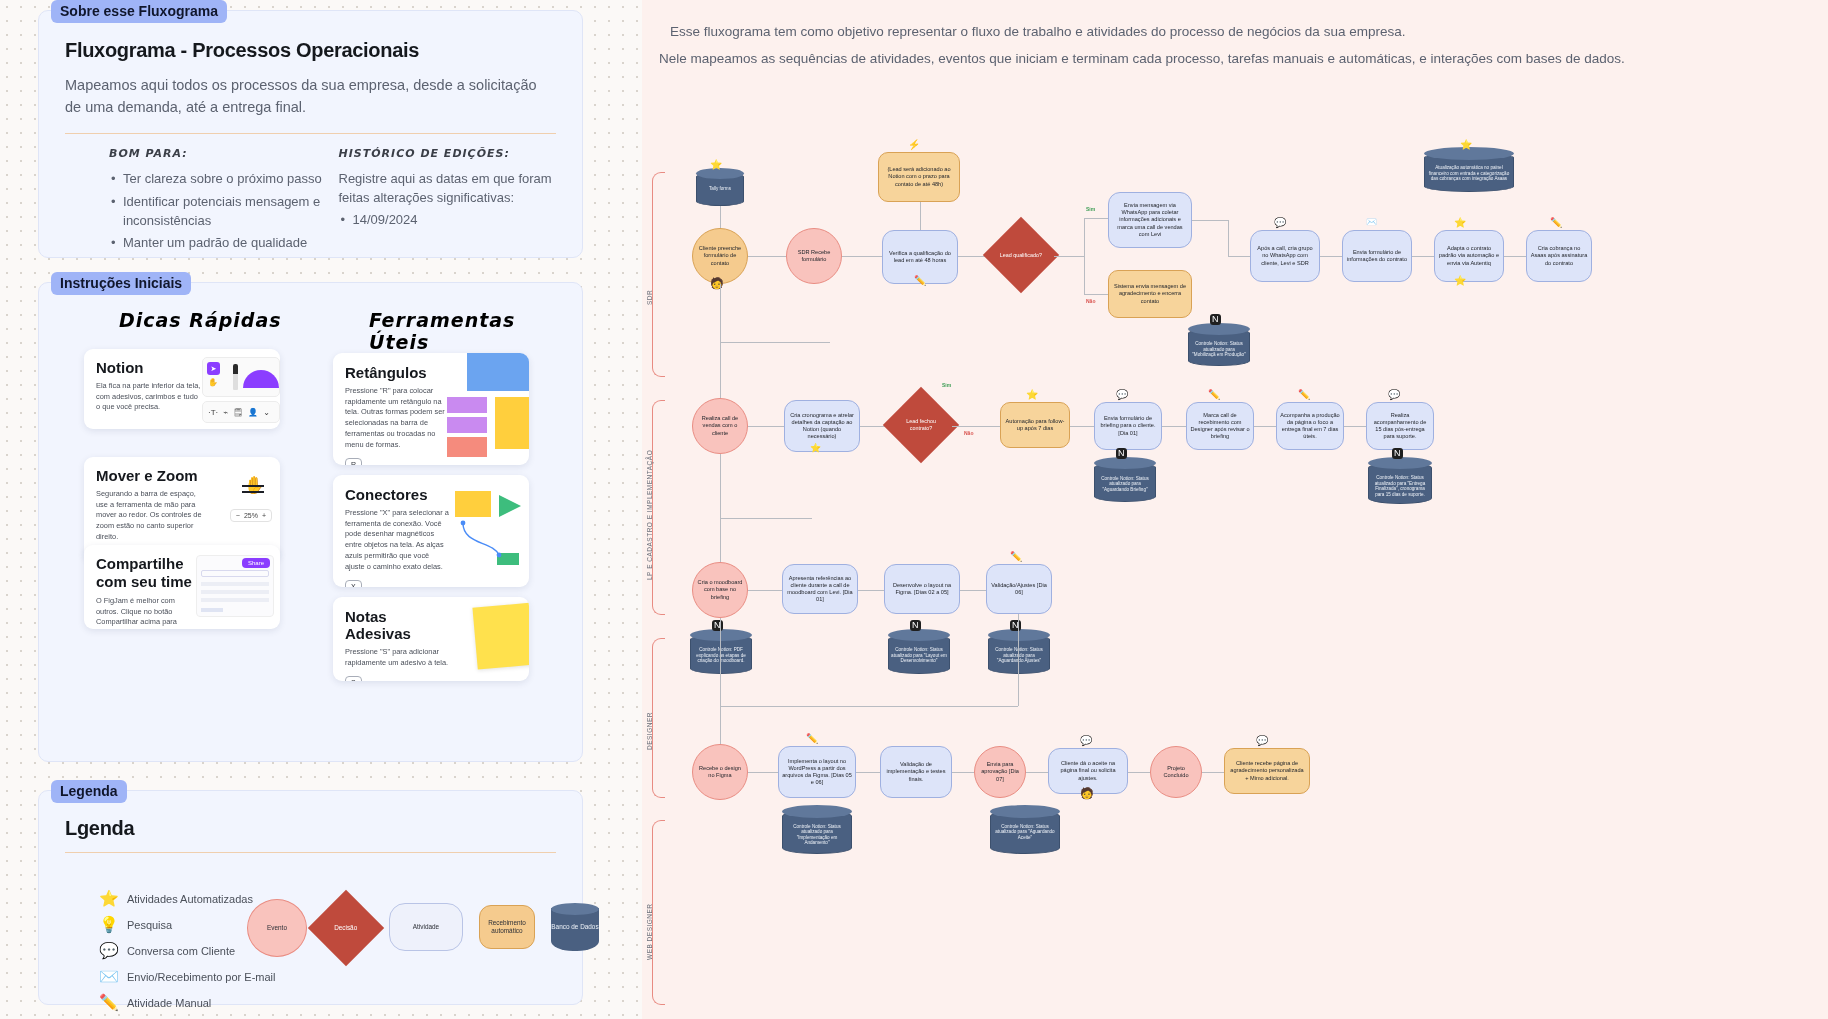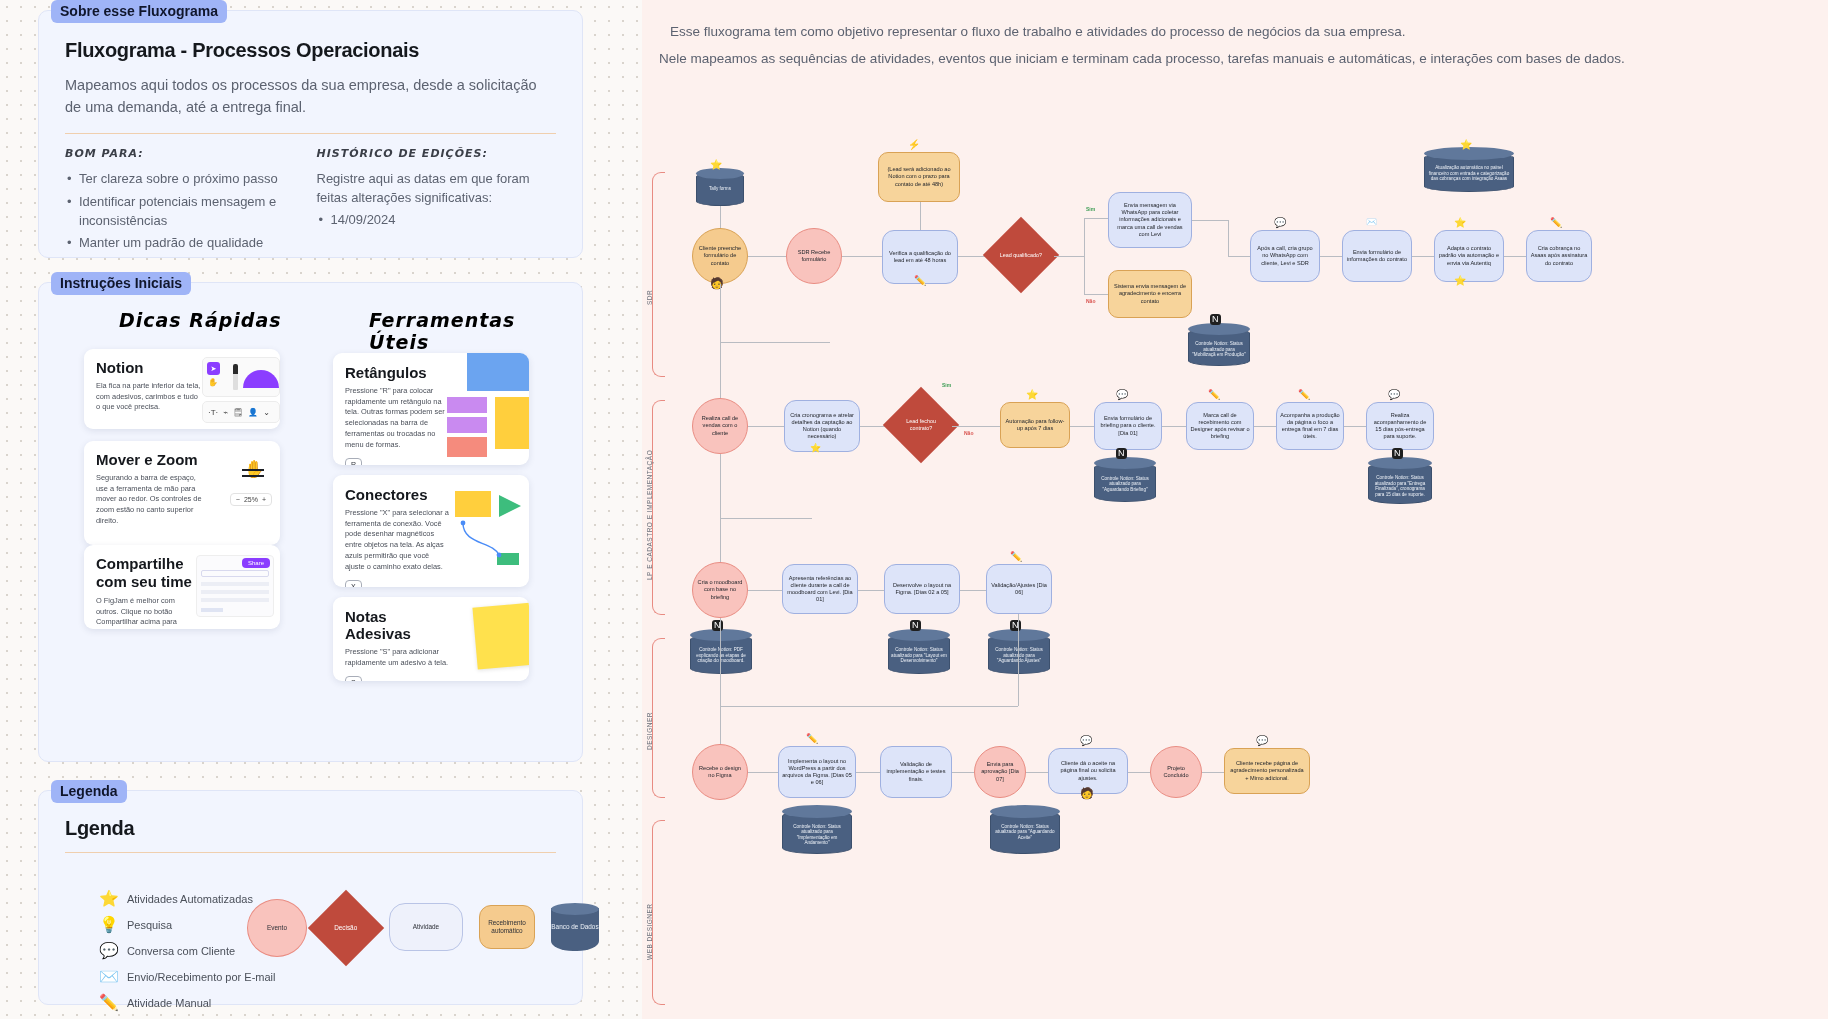--- a/index.html
+++ b/index.html
@@ -38,21 +38,21 @@
     font-size: 20px; font-weight: 700; color: #15181d;
     letter-spacing: -0.3px;
   }
   p.lead { font-size: 14.5px; color: #5c6270; line-height: 1.55; }
   hr.sep { border: none; border-top: 1.5px solid #f0cfae; margin: 14px 0 13px; }
   .hand {
     font-family: "DejaVu Sans", sans-serif;
     font-style: italic; font-weight: 700;
     letter-spacing: 1px;
   }
-  .cols { display: flex; gap: 12px; }
+  .cols { display: flex; gap: 12px; margin-left: 44px; }
   .col { flex: 1; }
   .coltitle {
     font-size: 11px; color: #3b3f48; margin-bottom: 10px;
   }
   ul.bul { list-style: none; }
   ul.bul li {
     position: relative; padding-left: 14px; margin-bottom: 4px;
     font-size: 13px; color: #5c6270; line-height: 1.45;
   }
   ul.bul li::before {
@@ -173,21 +173,21 @@
     </div>
     <div style="position:absolute; right:0; top:52px; width:78px; height:22px; background:#fafafa; border:1px solid #ececec; border-radius:5px; display:flex; align-items:center; gap:5px; padding-left:5px; font-size:8px; color:#3c3c3c;">
       <span>·T·</span>
       <span>⌁</span>
       <span>🗒</span>
       <span>👤</span>
       <span>⌄</span>
     </div>
   </div>
 
-  <div class="tipcard" style="left:45px; top:158px; width:196px; height:104px;">
+  <div class="tipcard" style="left:45px; top:174px; width:196px; height:104px;">
     <div style="padding:10px 0 0 12px; width:124px;">
       <h3>Mover e Zoom</h3>
       <p class="body">Segurando a barra de espaço, use a ferramenta de mão para mover ao redor. Os controles de zoom estão no canto superior direito.</p>
 
     </div>
     <div style="position:absolute; right:14px; top:18px; font-size:17px;">✋</div>
     <svg width="26" height="14" style="position:absolute; right:14px; top:26px;">
       <line class="hbar" x1="2" y1="3" x2="24" y2="3"></line>
         <line class="hbar" x1="2" y1="9" x2="24" y2="9"></line>
     </svg>

